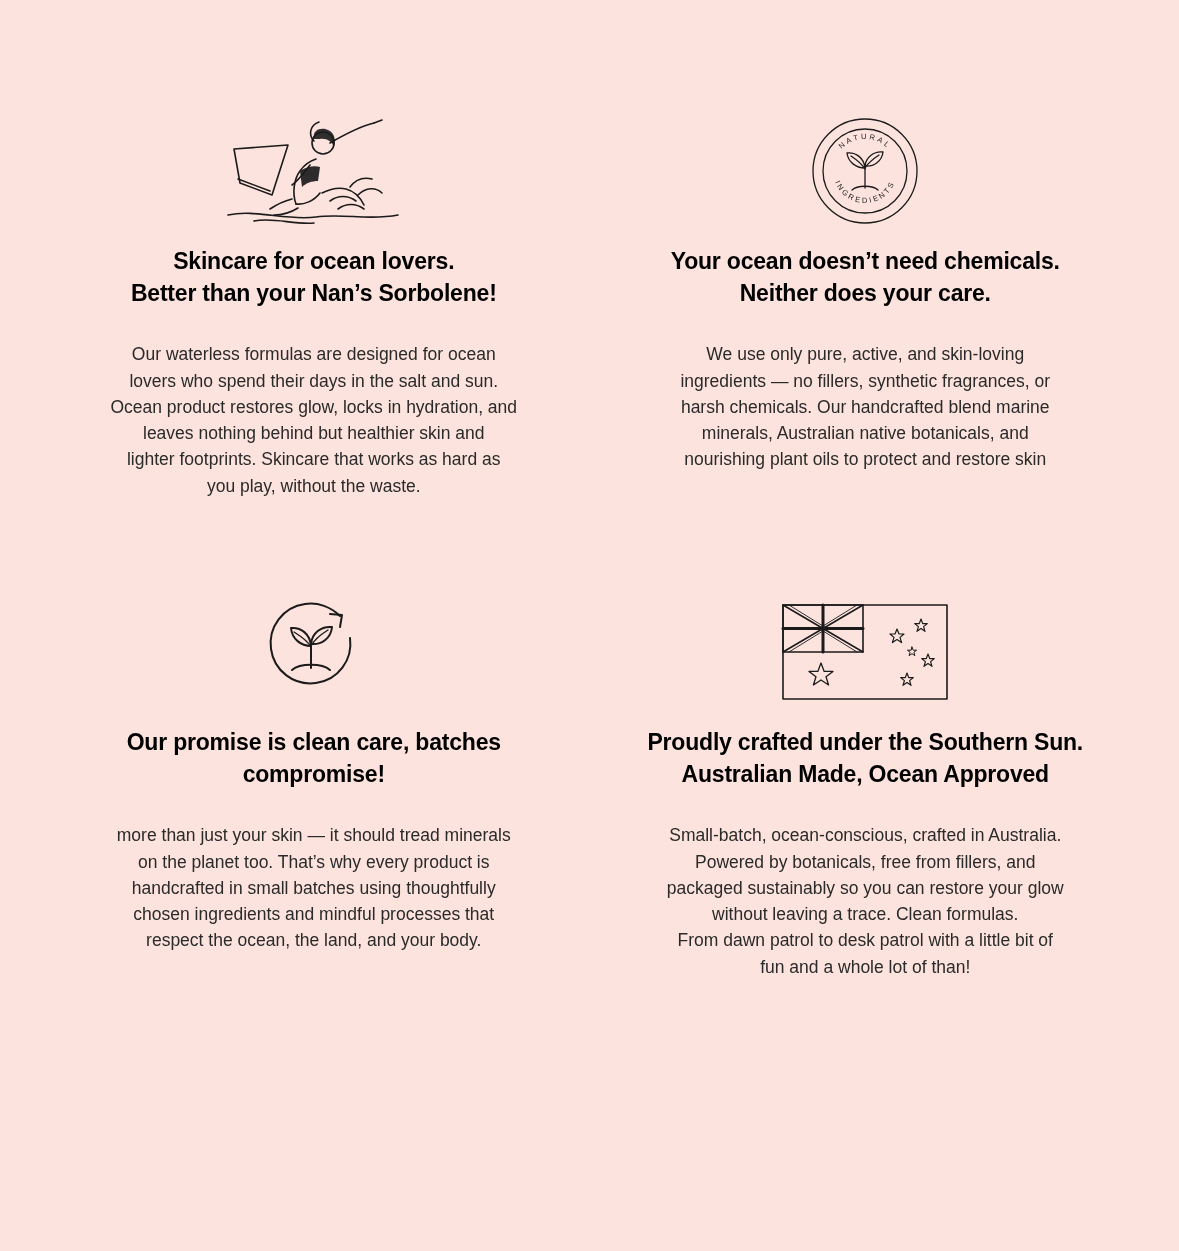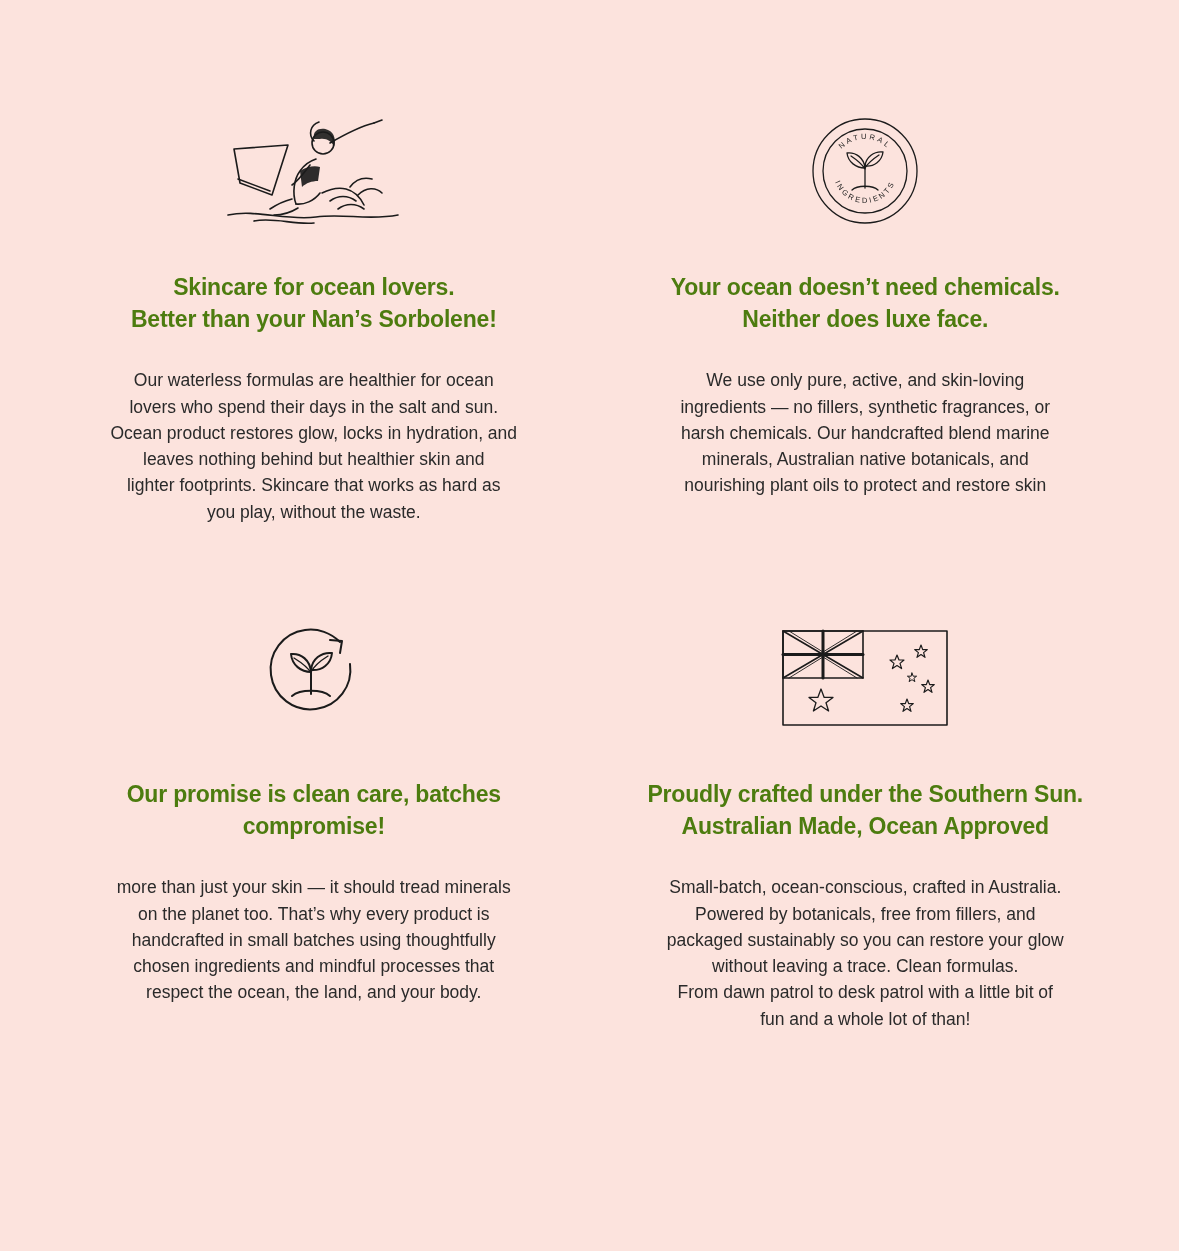--- a/index.html
+++ b/index.html
@@ -37,22 +37,21 @@
     display: flex;
     align-items: center;
     justify-content: center;
   }
   .icon-wrap svg { display: block; }
   .heading {
     font-size: 23px;
     font-weight: bold;
     line-height: 1.38;
     letter-spacing: -0.2px;
-    color: #4d7c0f;
-    margin-top: 26px;
+    color: #000000;
     max-width: 480px;
   }
   .heading .line { display: block; }
   .body {
     font-size: 17.5px;
     line-height: 1.5;
     color: #2a2a2a;
     margin-top: 32px;
     max-width: 470px;
   }
@@ -100,21 +99,21 @@
 
           <path d="M2 106 C30 100, 60 112, 90 108 C118 104, 142 112, 172 106"></path>
           <path d="M28 112 C48 108, 68 116, 88 114"></path>
         </svg>
       </div>
       <div class="heading">
         <span class="line">Skincare for ocean lovers.</span>
         <span class="line">Better than your Nan’s Sorbolene!</span>
       </div>
       <div class="body">
-        <span class="line">Our waterless formulas are healthier for ocean</span>
+        <span class="line">Our waterless formulas are designed for ocean</span>
         <span class="line">lovers who spend their days in the salt and sun.</span>
         <span class="line">Ocean product restores glow, locks in hydration, and</span>
         <span class="line">leaves nothing behind but healthier skin and</span>
         <span class="line">lighter footprints. Skincare that works as hard as</span>
         <span class="line">you play, without the waste.</span>
       </div>
     </div>
 
     <div class="cell cell-2">
       <div class="icon-wrap">
@@ -135,21 +134,21 @@
           <text font-family="Liberation Sans, sans-serif" font-size="7.5" letter-spacing="2.6" fill="#1b1b1b" stroke="none">
             <textPath href="#arcTop" startOffset="50%" text-anchor="middle">NATURAL</textPath>
           </text>
           <text font-family="Liberation Sans, sans-serif" font-size="7.5" letter-spacing="2.4" fill="#1b1b1b" stroke="none">
             <textPath href="#arcBot" startOffset="50%" text-anchor="middle">INGREDIENTS</textPath>
           </text>
         </svg>
       </div>
       <div class="heading">
         <span class="line">Your ocean doesn’t need chemicals.</span>
-        <span class="line">Neither does luxe face.</span>
+        <span class="line">Neither does your care.</span>
       </div>
       <div class="body">
         <span class="line">We use only pure, active, and skin-loving</span>
         <span class="line">ingredients — no fillers, synthetic fragrances, or</span>
         <span class="line">harsh chemicals. Our handcrafted blend marine</span>
         <span class="line">minerals, Australian native botanicals, and</span>
         <span class="line">nourishing plant oils to protect and restore skin</span>
       </div>
     </div>
 

